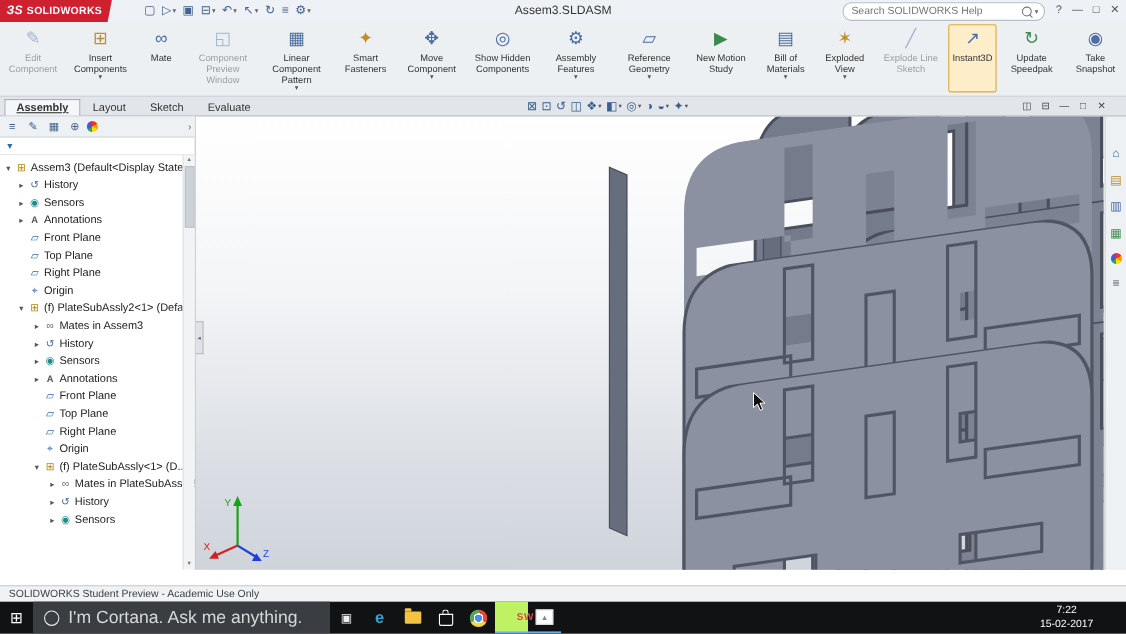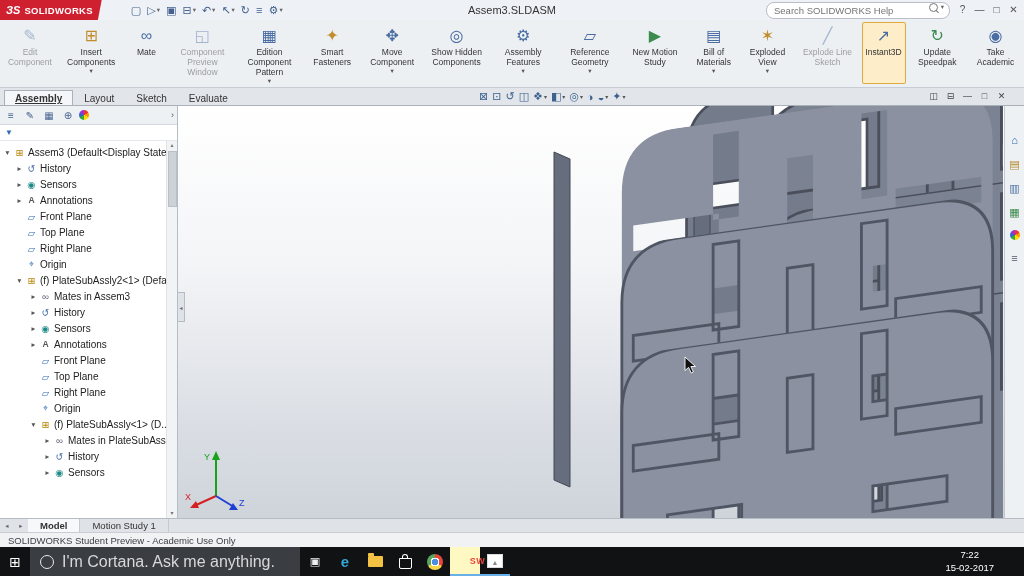--- a/index.html
+++ b/index.html
@@ -9,21 +9,21 @@
   
   #titlebar{position:absolute;top:0;left:0;right:0;height:20px;background:#eef1f5;border-bottom:1px solid #cfd4da;display:flex;align-items:center;}
   .logo{height:32px;background:#cf2030;color:#fff;display:flex;align-items:center;padding:0 10px 0 6px;gap:4px;clip-path:polygon(0 0,100% 0,94% 100%,0 100%);}
   .logo .mark{font-weight:bold;font-style:italic;font-size:11px;}
   .logo .nm{font-weight:bold;font-size:9.5px;letter-spacing:.3px;}
   .qa{display:flex;align-items:center;margin-left:26px;gap:2px;}
   .qa-btn{display:flex;align-items:center;height:17px;padding:0 2px;border-radius:2px;}
   .qa-btn .g{font-size:11px;color:#44618f;line-height:17px;}
   .qa-btn .cr{font-size:6.5px;color:#666;margin-left:1px;}
   .doctitle{position:absolute;left:50%;transform:translateX(-50%);font-size:11px;color:#333;}
-  .search{position:absolute;right:74px;top:2px;width:172px;height:15px;border:1px solid #b8bec6;border-radius:8px;background:#fff;display:flex;padding:0 5px;}
+  .search{position:absolute;right:74px;top:2px;width:172px;height:15px;border:1px solid #b8bec6;border-radius:8px;background:#fff;display:flex;align-items:center;padding:0 5px;}
   .search input{flex:1;border:none;outline:none;background:transparent;font-size:9.5px;color:#444;font-family:inherit;min-width:0;}
   .mag{width:7px;height:7px;border:1.4px solid #777;border-radius:50%;position:relative;margin:0 3px 0 2px;flex:none;}
   .mag::after{content:"";position:absolute;width:4px;height:1.4px;background:#777;transform:rotate(45deg);left:5px;top:7px;}
   .search .cr{font-size:6.5px;color:#666;}
   .winbtns{position:absolute;right:2px;top:0;height:20px;display:flex;align-items:center;}
   .winbtns span{width:17px;text-align:center;font-size:10px;color:#555;line-height:20px;}
 
   
   #ribbon{position:absolute;top:20px;left:0;right:0;height:68px;background:#edf0f3;border-bottom:1px solid #c6ccd3;display:flex;align-items:flex-start;padding:2px 2px 0 2px;gap:1px;box-sizing:border-box;}
   .rb{display:flex;flex-direction:column;align-items:center;min-width:44px;max-width:66px;height:62px;padding:2px 3px 0;border:1px solid transparent;border-radius:2px;box-sizing:border-box;}
@@ -94,21 +94,21 @@
   .sb-item .cr{font-size:6.5px;color:#555;}
 
   
   #taskbar{position:absolute;top:547px;left:0;right:0;height:29px;background:#101214;display:flex;align-items:stretch;color:#fff;}
   .tb-start{width:30px;display:flex;align-items:center;justify-content:center;font-size:14px;color:#fff;}
   .cortana{width:270px;background:#3a3d42;display:flex;align-items:center;gap:8px;padding:0 10px;box-sizing:border-box;}
   .cort-circle{width:12px;height:12px;border:1.5px solid #e8eaec;border-radius:50%;flex:none;}
   .cortana .txt{font-size:16px;color:#d6d8da;white-space:nowrap;}
   .tb-btn{width:30px;display:flex;align-items:center;justify-content:center;position:relative;}
   .tb-btn.open{border-bottom:2px solid #6ab0e8;box-sizing:border-box;}
-  .tb-btn.activeapp{background:#fef9c3;padding-left:25px;}
+  .tb-btn.activeapp{background:#bef264;padding-left:25px;}
   .tb-tv{font-size:11px;color:#eee;}
   .tb-edge{font-size:15px;font-weight:bold;color:#35a5da;}
   .folder{width:15px;height:11px;background:#f3c242;border-radius:1px;position:relative;}
   .folder::before{content:"";position:absolute;top:-3px;left:0;width:6px;height:3px;background:#f3c242;border-radius:1px 1px 0 0;}
   .bag{width:11px;height:9px;border:1.5px solid #fff;border-radius:0 0 2px 2px;position:relative;margin-top:4px;}
   .bag::before{content:"";position:absolute;top:-5px;left:2px;width:4px;height:4px;border:1.5px solid #fff;border-bottom:none;border-radius:3px 3px 0 0;}
   .chrome{width:16px;height:16px;border-radius:50%;background:radial-gradient(circle at 50% 50%,#4a90e2 0 28%,#fff 29% 39%,rgba(0,0,0,0) 40%),conic-gradient(#e8453c 0 120deg,#f7d548 120deg 240deg,#58a55c 240deg 360deg);}
   .swmark{font-size:9px;font-weight:bold;color:#e8453c;letter-spacing:.5px;}
   .photo{width:14px;height:12px;border:1px solid #ddd;background:#fff;display:flex;align-items:flex-end;justify-content:center;}
   .photo span{font-size:7px;color:#888;line-height:8px;}
@@ -185,21 +185,21 @@
     <div class="rb">
         <span class="ric">∞</span>
         <span class="rlb">Mate</span>
       </div>
     <div class="rb dis">
         <span class="ric">◱</span>
         <span class="rlb">Component Preview Window</span>
       </div>
     <div class="rb">
         <span class="ric">▦</span>
-        <span class="rlb">Edition Component Pattern</span>
+        <span class="rlb">Linear Component Pattern</span>
         <span class="rcr">▾</span>
       </div>
     <div class="rb">
         <span class="ric amber">✦</span>
         <span class="rlb">Smart Fasteners</span>
       </div>
     <div class="rb">
         <span class="ric">✥</span>
         <span class="rlb">Move Component</span>
         <span class="rcr">▾</span>
@@ -239,21 +239,21 @@
     <div class="rb act">
         <span class="ric">↗</span>
         <span class="rlb">Instant3D</span>
       </div>
     <div class="rb">
         <span class="ric green">↻</span>
         <span class="rlb">Update Speedpak</span>
       </div>
     <div class="rb">
         <span class="ric">◉</span>
-        <span class="rlb">Take Academic</span>
+        <span class="rlb">Take Snapshot</span>
       </div>
   </div>
 
   <div id="tabrow">
     <div class="tab active">Assembly</div>
     <div class="tab">Layout</div>
     <div class="tab">Sketch</div>
     <div class="tab">Evaluate</div>
 
     <div class="headsup">
@@ -495,26 +495,20 @@
     <div id="taskpane">
       <span class="tp tp-home">⌂</span>
       <span class="tp tp-lib">▤</span>
       <span class="tp tp-exp">▥</span>
       <span class="tp tp-pal">▦</span>
       <span class="sphere"></span>
       <span class="tp tp-props">≡</span>
     </div>
   </div>
 
-  <div id="modeltabs">
-    <span class="mnav">◂</span>
-    <span class="mnav">▸</span>
-    <div class="mtab active">Model</div>
-    <div class="mtab">Motion Study 1</div>
-  </div>
 
   <div id="statusbar">
     <span>SOLIDWORKS Student Preview - Academic Use Only</span>
   </div>
 
   <div id="taskbar">
     <div class="tb-start">
         <span>⊞</span>
       </div>
     <div class="cortana">

